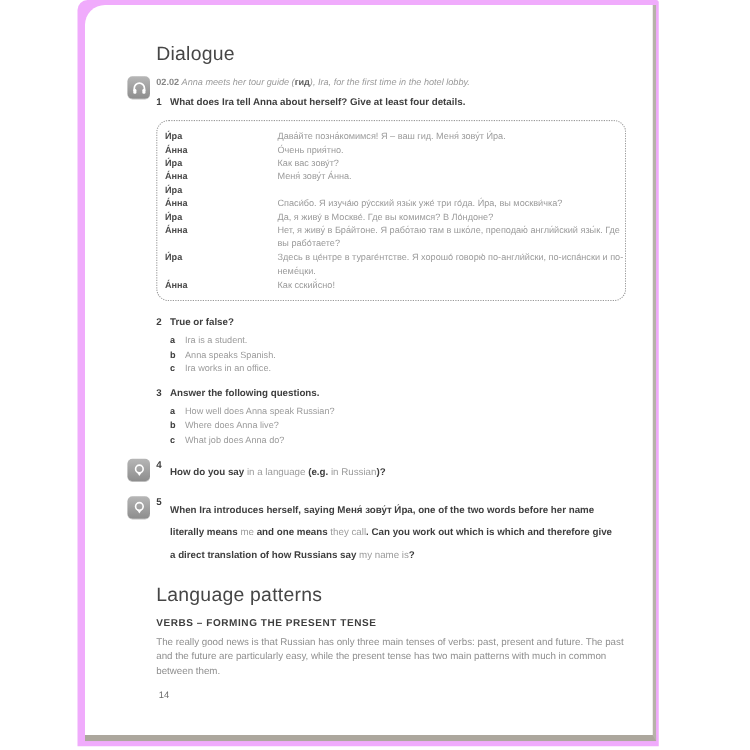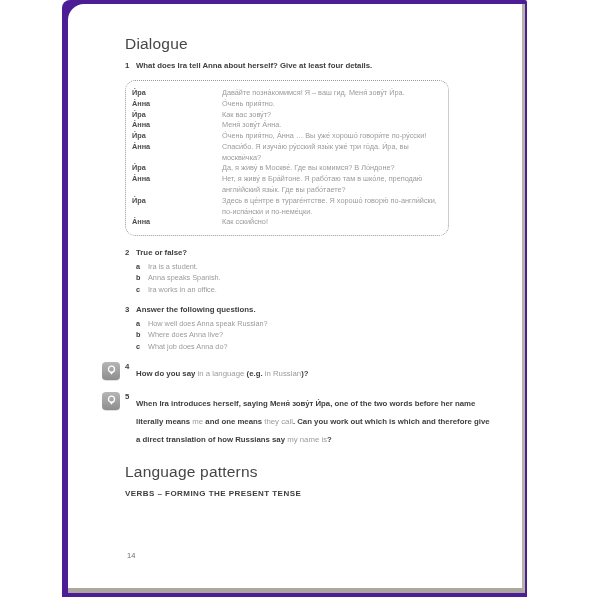--- a/index.html
+++ b/index.html
@@ -7,21 +7,21 @@
   body {
     width:600px; height:600px; background:#ffffff;
     font-family:"Liberation Sans", sans-serif;
     -webkit-font-smoothing: antialiased;
   }
   .canvas { position:relative; width:600px; height:600px; overflow:hidden; background:#fff; }
 
   
   .book {
     position:absolute; left:62px; top:0; width:465px; height:597px;
-    background:#4c1d95; border-radius:8px 2px 0 0;
+    background:#f0abfc; border-radius:8px 2px 0 0;
   }
   
   .bookpage {
     position:absolute; left:6px; top:4px; right:2px; bottom:4px;
     background:#ffffff;
     border-right:3px solid #b7b2a9;
     border-bottom:5px solid #aca79d;
     border-radius:16px 0 0 0;
   }
 
@@ -45,21 +45,21 @@
   .caption .track { font-style:normal; font-weight:bold; color:#878787; margin-right:2px; }
   .caption .ru { font-style:normal; font-weight:bold; color:#5a5a5a; }
 
   .qline { display:flex; margin-bottom:8px; }
   .qnum { flex:none; width:11px; font-size:7.8px; font-weight:bold; color:#3e3e3e; line-height:1.4; }
   .b { font-size:7.8px; font-weight:bold; color:#3e3e3e; line-height:1.4; }
   .i { font-size:7.8px; font-weight:400; color:#9b9b9b; line-height:1.4; }
 
   .dlgbox {
     border:1px dotted #9a9a9a; border-radius:10px;
-    padding:7px 0 7px 6px; margin:0 0 12px 0; width:324px;
+    padding:7px 0 7px 6px; margin:0 0 12px 0; width:376px;
   }
   .dlgrow { display:flex; font-size:7.3px; line-height:1.48; }
   .speaker { flex:none; width:90px; font-weight:bold; color:#4c4c4c; }
   .dlgtext { color:#9b9b9b; }
 
   .qblock { margin-bottom:10px; }
   .subitems { margin:2px 0 0 11px; }
   .subitem { display:flex; font-size:7.3px; line-height:1.55; }
   .sletter { flex:none; width:12px; font-weight:bold; color:#3e3e3e; }
   .stext { color:#9b9b9b; }
@@ -77,20 +77,30 @@
 <body>
 
 <div class="canvas">
   <div class="book">
     <div class="bookpage">
 
       <div class="content">
 
         <h1 class="sec">Dialogue</h1>
 
+        <div class="audio-row">
+          <span class="iconbox">
+            <svg width="13" height="13" viewBox="0 0 24 24">
+              <path d="M4.5 15 v-3 a7.5 7.5 0 0 1 15 0 v3" fill="none" stroke="#ffffff" stroke-width="2.6" stroke-linecap="round"></path>
+              <rect x="3" y="13.2" width="4.6" height="7" rx="1.8" fill="#ffffff"></rect>
+              <rect x="16.4" y="13.2" width="4.6" height="7" rx="1.8" fill="#ffffff"></rect>
+            </svg>
+          </span>
+          <p class="caption"><span class="track">02.02</span><span>Anna meets her tour guide (</span><span class="ru">гид</span><span>), Ira, for the first time in the hotel lobby.</span></p>
+        </div>
 
         <div class="qline">
           <span class="qnum">1</span>
           <span class="b">What does Ira tell Anna about herself? Give at least four details.</span>
         </div>
 
         <div class="dlgbox">
           <div class="dlgrow">
               <span class="speaker">И́ра</span>
               <span class="dlgtext">Дава́йте позна́комимся! Я – ваш гид. Меня́ зову́т И́ра.</span>
@@ -102,21 +112,20 @@
           <div class="dlgrow">
               <span class="speaker">И́ра</span>
               <span class="dlgtext">Как вас зову́т?</span>
             </div>
           <div class="dlgrow">
               <span class="speaker">А́нна</span>
               <span class="dlgtext">Меня́ зову́т А́нна.</span>
             </div>
           <div class="dlgrow">
               <span class="speaker">И́ра</span>
-              <span class="dlgtext">О́чень прия́тно, А́нна … Вы уже́ хорошо́ говори́те по-ру́сски!</span>
             </div>
           <div class="dlgrow">
               <span class="speaker">А́нна</span>
               <span class="dlgtext">Спаси́бо. Я изуча́ю ру́сский язы́к уже́ три го́да. И́ра, вы москви́чка?</span>
             </div>
           <div class="dlgrow">
               <span class="speaker">И́ра</span>
               <span class="dlgtext">Да, я живу́ в Москве́. Где вы комимся? В Ло́ндоне?</span>
             </div>
           <div class="dlgrow">
@@ -197,20 +206,21 @@
           </span>
           <div class="qline" style="margin-bottom:0;">
             <span class="qnum">5</span>
             <span class="q5text"><span class="b">When Ira introduces herself, saying Меня́ зову́т И́ра, one of the two words before her name literally means </span><span class="i">me</span><span class="b"> and one means </span><span class="i">they call</span><span class="b">. Can you work out which is which and therefore give a direct translation of how Russians say </span><span class="i">my name is</span><span class="b">?</span></span>
           </div>
         </div>
 
         <div class="ld">
           <h1 class="sec">Language patterns</h1>
           <p class="ld-sub">VERBS – FORMING THE PRESENT TENSE</p>
+          <p class="ld-body">The really good news is that Russian has only three main tenses of verbs: past, present and future. The past and the future are particularly easy, while the present tense has two main patterns with much in common between them.</p>
         </div>
 
       </div>
 
       <div class="pagenum">14</div>
 
     </div>
   </div>
 </div>
 

